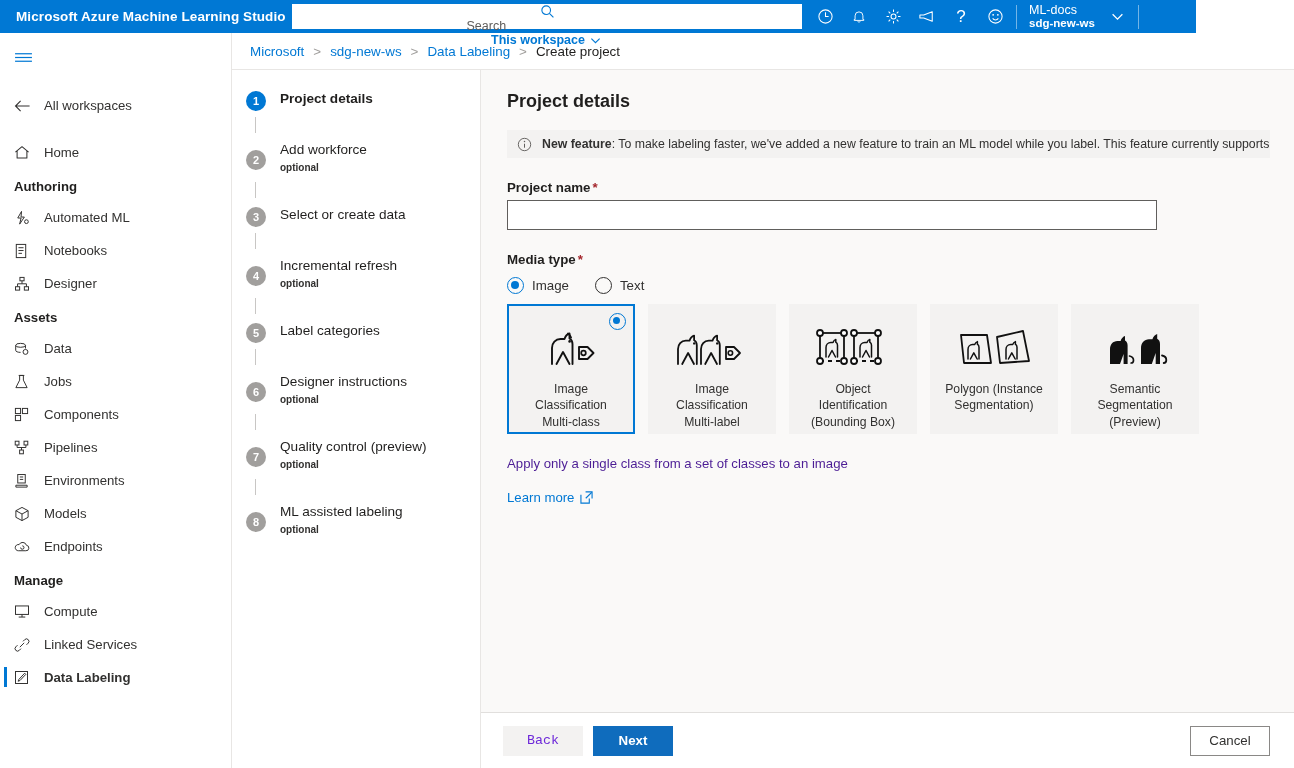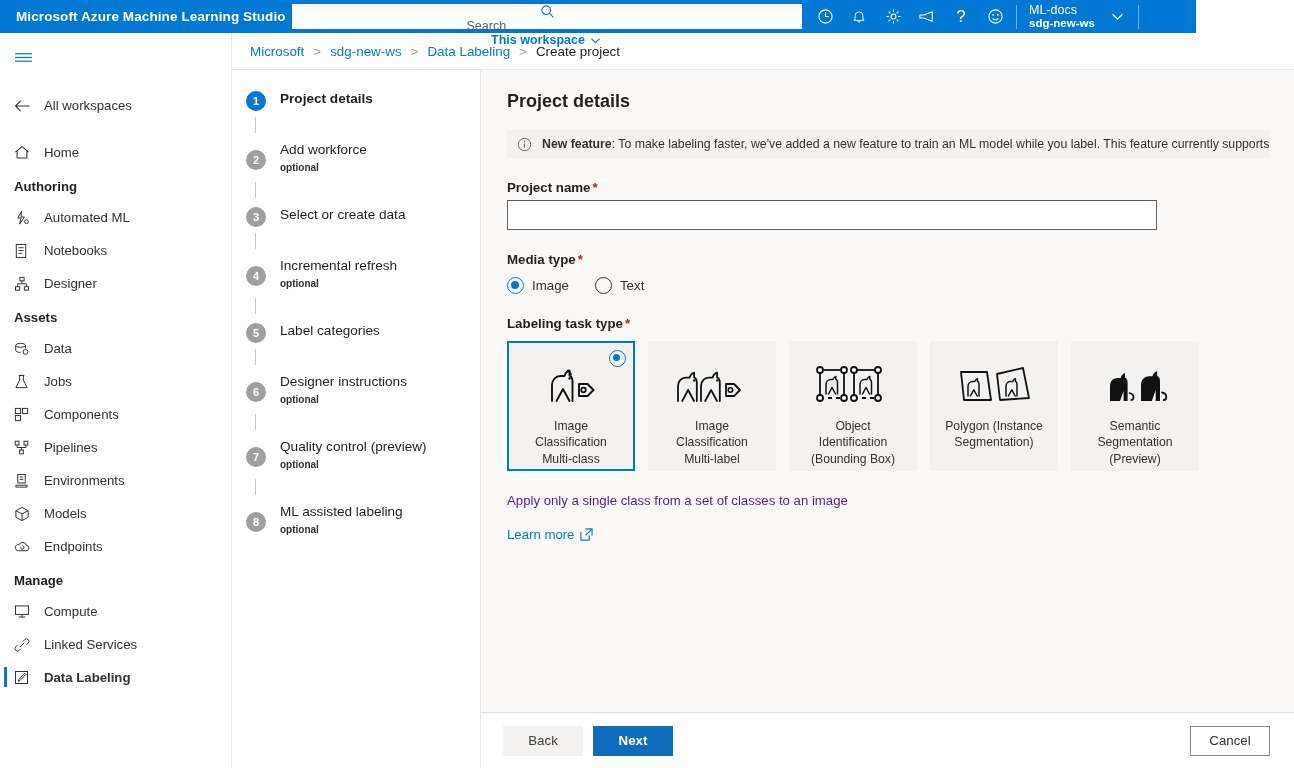--- a/index.html
+++ b/index.html
@@ -144,21 +144,21 @@
   .footbar {
     position: absolute; left: 481px; top: 712px; width: 813px; height: 56px;
     background: #fff; border-top: 1px solid #e1dfdd; display: flex; align-items: center;
     padding: 0 24px 0 22px;
   }
   .btn {
     height: 30px; min-width: 80px; font-size: 13.3px; border: 1px solid transparent;
     display: flex; align-items: center; justify-content: center; cursor: pointer;
     font-family: "Liberation Sans", sans-serif;
   }
-  .btn-back { background: #f3f2f1; color: #404040; }
+  .btn-back { background: #f3f2f1; color: #6d28d9; font-family: Liberation Mono, monospace; }
   .btn-next { background: #0f6cbd; color: #fff; font-weight: 600; margin-left: 10px; }
   .btn-cancel { background: #fff; color: #323130; border: 1px solid #8a8886; margin-left: auto; }
   .divider-right { position: absolute; left: 1196px; top: 0; width: 98px; height: 33px; background: #fff; }
   .topline { position: absolute; left: 232px; top: 69px; width: 1062px; height: 1px; background: #e8e6e4; }
 </style>
 </head>
 <body>
 
 <div class="page">
 
@@ -504,23 +504,20 @@
         <div class="radio">
           <span class="rc on"></span>
           <span>Image</span>
         </div>
         <div class="radio">
           <span class="rc"></span>
           <span>Text</span>
         </div>
       </div>
 
-      <div class="flabel">
-        <span>Labeling task type</span><span class="req">*</span>
-      </div>
 
       <div class="cards">
 
         <div class="card sel">
           <span class="card-radio"></span>
           <div class="card-icon">
             <svg width="58" height="40" viewBox="0 0 58 40">
               <g fill="none" stroke="#111" stroke-width="1.9" stroke-linejoin="round" stroke-linecap="round">
                 <path d="M10 36 V20 c0-5 3.5-9 8.5-9 h4 c1 -3 3 -5 5 -5.5 v5 c2 1 3 3 3 5.5 V36"></path>
                 <path d="M14.5 36 L21 24 L27.5 36"></path>

